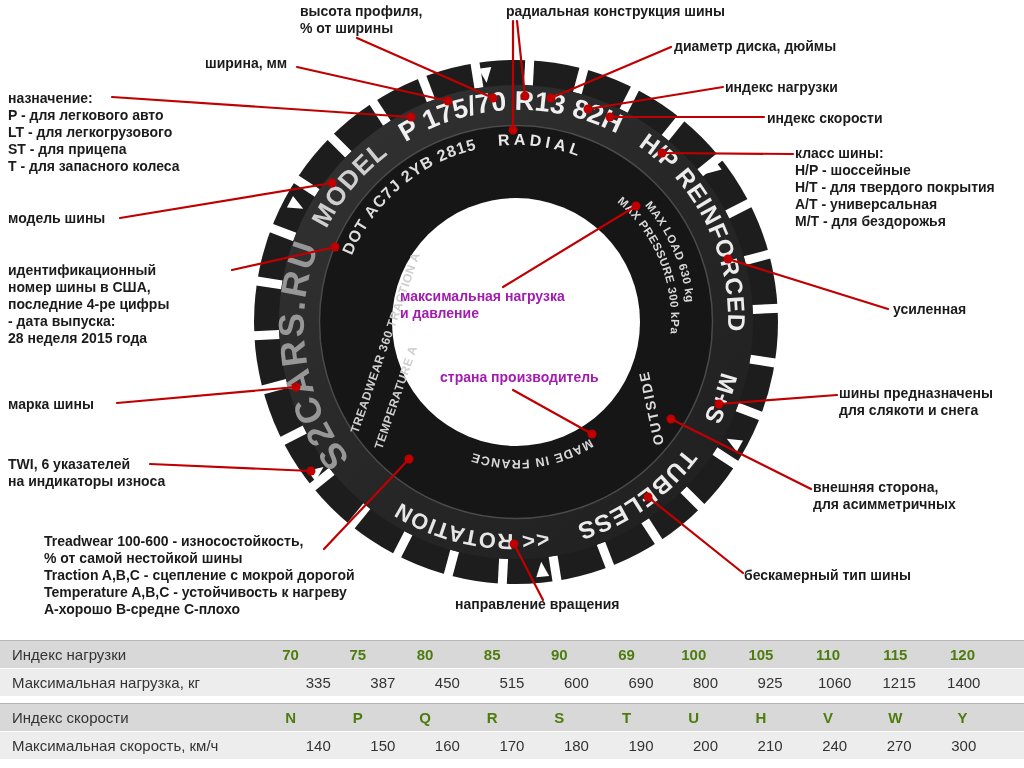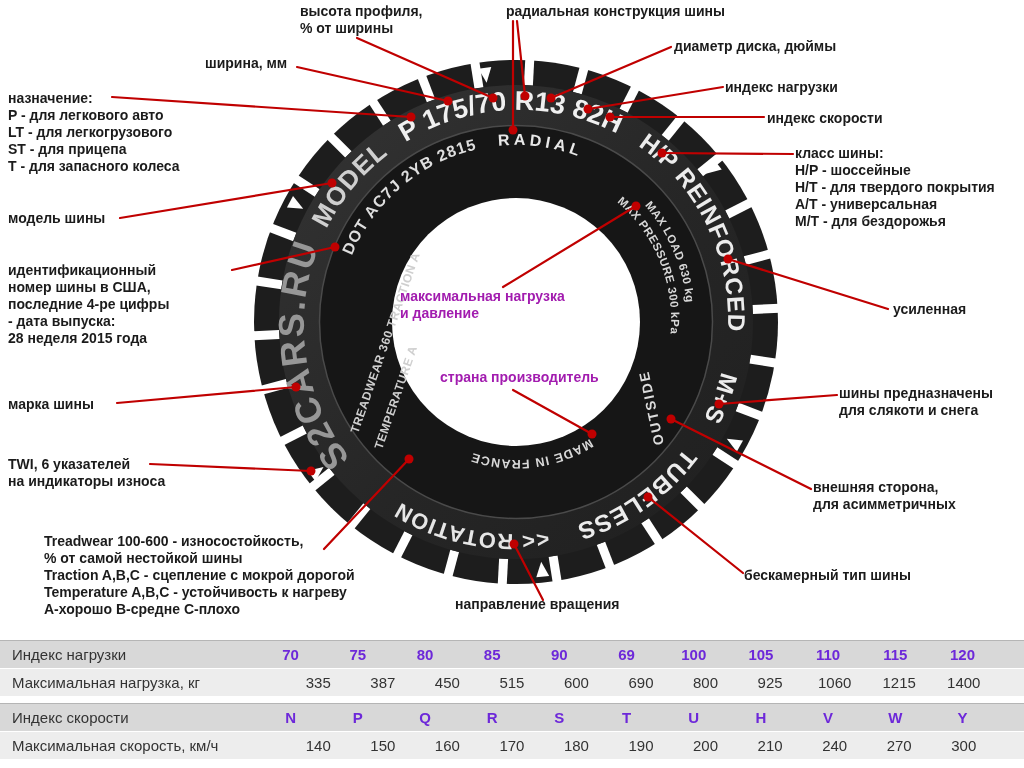--- a/index.html
+++ b/index.html
@@ -30,21 +30,21 @@
   .ann-dot{fill:#c00000;}
   
   .tbl{position:absolute;left:0;top:640px;width:1024px;}
   .trow{display:flex;align-items:center;height:27px;}
   .gray{background:#d8d8d8;border-top:1px solid #b5b5b5;}
   .light{background:#ededed;margin-top:1px;gap:29px;}
   .tgap{height:7px;background:#fff;}
   .tlabel{width:245px;padding-left:12px;font-size:15px;color:#333;}
   .tvals{flex:1;display:flex;padding-right:28px;}
   .tvals span{flex:1;text-align:center;font-size:15px;color:#333;}
-  .gray .tvals span{font-weight:bold;color:#6d28d9;}
+  .gray .tvals span{font-weight:bold;color:#4d7c0f;}
 </style>
 </head>
 <body>
 
 <div id="app">
 
   <svg id="tire-svg" width="1024" height="640" viewBox="0 0 1024 640">
     <defs>
       <linearGradient id="sideGrad" x1="0" y1="0" x2="1" y2="1">
         <stop offset="0" stop-color="#343434"></stop>

